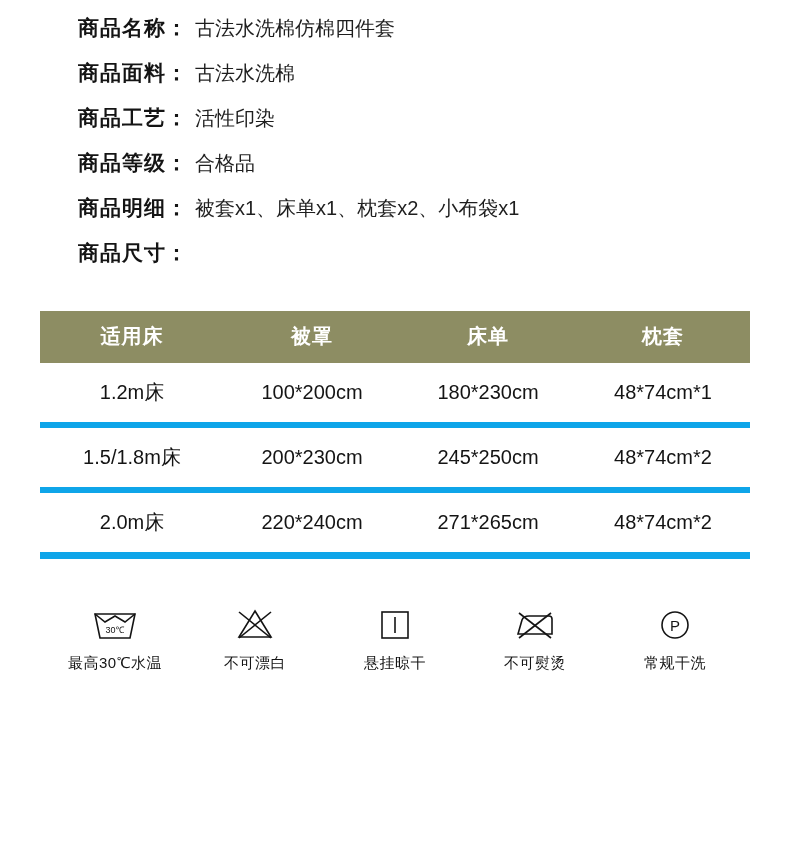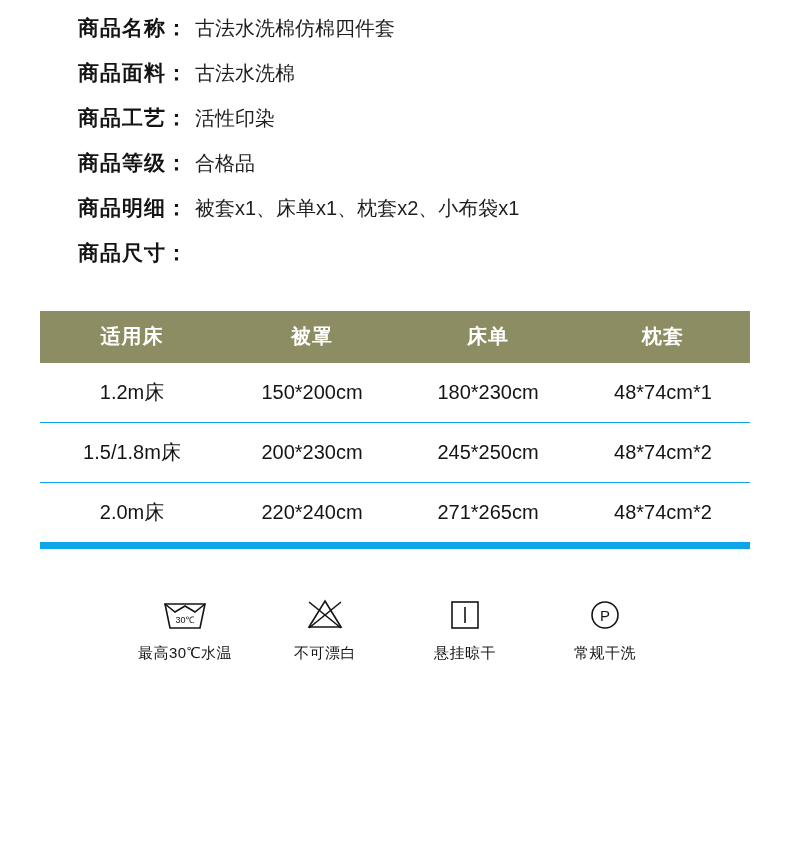--- a/index.html
+++ b/index.html
@@ -66,21 +66,21 @@
     font-weight: bold;
     padding: 12px 0 13px 0;
     text-align: center;
     letter-spacing: 1px;
     margin-left: 7px;
   }
   table.size-table tbody td {
     font-size: 20px;
     text-align: center;
     padding: 16px 0 16px 0;
-    border-bottom: 1px solid #0ea5e9;
+    border-bottom: 6px solid #0ea5e9;
     color: #141414;
   }
   table.size-table tbody tr:last-child td {
     border-bottom: 7px solid #0ea5e9;
   }
   table.size-table col.c0 { width: 184px; }
   table.size-table col.c1 { width: 176px; }
   table.size-table col.c2 { width: 176px; }
   table.size-table col.c3 { width: 174px; }
 
@@ -169,21 +169,21 @@
         <tr>
           <th>适用床</th>
           <th>被罩</th>
           <th>床单</th>
           <th>枕套</th>
         </tr>
       </thead>
       <tbody>
         <tr>
           <td>1.2m床</td>
-          <td>150*200cm</td>
+          <td>100*200cm</td>
           <td>180*230cm</td>
           <td>48*74cm*1</td>
         </tr>
         <tr>
           <td>1.5/1.8m床</td>
           <td>200*230cm</td>
           <td>245*250cm</td>
           <td>48*74cm*2</td>
         </tr>
         <tr>
@@ -223,20 +223,30 @@
     <div class="care-item">
       <div class="care-glyph">
         <svg width="40" height="40" viewBox="0 0 40 40" fill="none" xmlns="http://www.w3.org/2000/svg">
           <rect x="7" y="8" width="26" height="26" stroke="#141414" stroke-width="1.6" fill="none"></rect>
           <line x1="20" y1="13" x2="20" y2="29" stroke="#141414" stroke-width="1.6"></line>
         </svg>
       </div>
       <div class="care-caption">悬挂晾干</div>
     </div>
 
+    <div class="care-item">
+      <div class="care-glyph">
+        <svg width="48" height="40" viewBox="0 0 48 40" fill="none" xmlns="http://www.w3.org/2000/svg">
+          <path d="M7 30 L11 16 C12 13 15 12 18 12 L38 12 C40 12 41 13 41 15 L41 30 Z" stroke="#141414" stroke-width="1.6" fill="none"></path>
+          <line x1="8" y1="9" x2="40" y2="34" stroke="#141414" stroke-width="1.6"></line>
+          <line x1="40" y1="9" x2="8" y2="34" stroke="#141414" stroke-width="1.6"></line>
+        </svg>
+      </div>
+      <div class="care-caption">不可熨烫</div>
+    </div>
 
     <div class="care-item">
       <div class="care-glyph">
         <svg width="40" height="40" viewBox="0 0 40 40" fill="none" xmlns="http://www.w3.org/2000/svg">
           <circle cx="20" cy="21" r="13" stroke="#141414" stroke-width="1.6" fill="none"></circle>
           <text x="20" y="27" font-family="Liberation Sans, sans-serif" font-size="15" text-anchor="middle" fill="#141414">P</text>
         </svg>
       </div>
       <div class="care-caption">常规干洗</div>
     </div>

